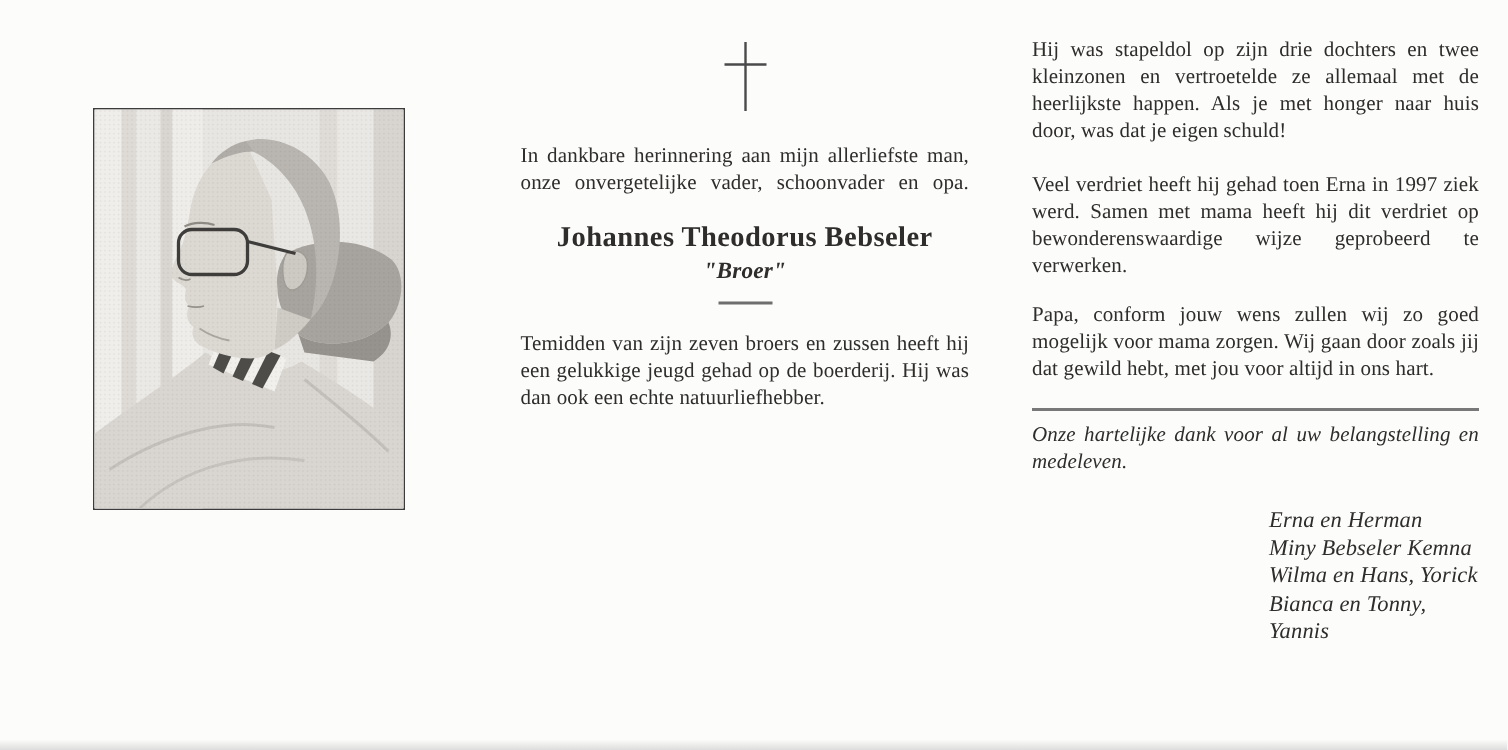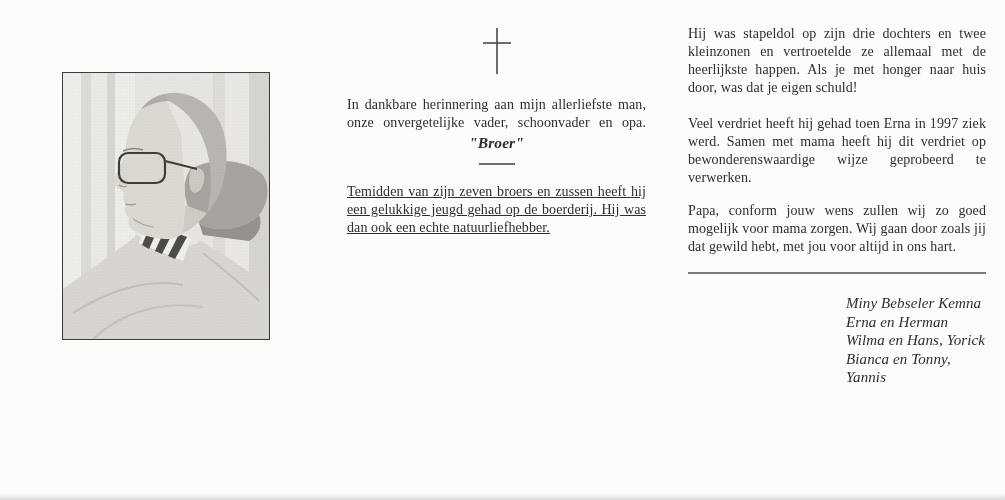--- a/index.html
+++ b/index.html
@@ -54,21 +54,21 @@
   .birth-death { margin-top: 14px !important; text-align-last: justify; }
   hr { border: none; margin: 0; }
   .divider-short {
     width: 36px; margin: 11px auto 0 auto;
     border-top: 2px solid #6e6e6e;
   }
   .divider-full {
     width: 100%; margin-top: 16px;
     border-top: 2px solid #787878;
   }
-  .p-mid-1 { margin-top: 18px !important; text-decoration: underline; }
+  .p-mid-1 { margin-top: 18px !important; }
   .p-mid-2 { margin-top: 16px !important; }
   .p-mid-3 { margin-top: 15px !important; }
   .p-r-1 { margin-top: 25px !important; }
   .p-r-2 { margin-top: 18px !important; }
   .p-r-3 { margin-top: 18px !important; }
   .p-r-4 { margin-top: 15px !important; }
   .thanks {
     margin-top: 8px !important;
     font-style: italic;
   }
@@ -135,32 +135,34 @@
       <rect width="206" height="266" fill="url(#halftone)"></rect>
     </svg>
   </figure>
 
   <section class="col col-middle">
     <svg class="cross" width="30" height="48" viewBox="0 0 30 48">
       <line x1="15" y1="1" x2="15" y2="47" stroke="#4a4a4a" stroke-width="1.6"></line>
       <line x1="1" y1="16" x2="29" y2="16" stroke="#4a4a4a" stroke-width="1.6"></line>
     </svg>
     <p class="intro">In dankbare herinnering aan mijn allerliefste man, onze onvergetelijke vader, schoonvader en opa.</p>
+    <h1 class="deceased-name">Johannes Theodorus Bebseler</h1>
     <div class="nickname">"Broer"</div>
     <hr class="divider-short">
     <p class="p-mid-1">Temidden van zijn zeven broers en zussen heeft hij een gelukkige jeugd gehad op de boerderij. Hij was dan ook een echte natuurliefhebber.</p>
   </section>
 
   <section class="col col-right">
     <p class="p-r-1">Hij was stapeldol op zijn drie dochters en twee kleinzonen en vertroetelde ze allemaal met de heerlijkste happen. Als je met honger naar huis door, was dat je eigen schuld!</p>
     <p class="p-r-2">Veel verdriet heeft hij gehad toen Erna in 1997 ziek werd. Samen met mama heeft hij dit verdriet op bewonderenswaardige wijze geprobeerd te verwerken.</p>
     <p class="p-r-4">Papa, conform jouw wens zullen wij zo goed mogelijk voor mama zorgen. Wij gaan door zoals jij dat gewild hebt, met jou voor altijd in ons hart.</p>
     <hr class="divider-full">
+    <p class="thanks">Onze hartelijke dank voor al uw belangstelling en medeleven.</p>
     <div class="signatures">
+      <div>Erna en Herman</div>
       <div>Miny Bebseler Kemna</div>
-      <div>Erna en Herman</div>
       <div>Wilma en Hans, Yorick</div>
       <div>Bianca en Tonny, Yannis</div>
     </div>
   </section>
 
   <div class="scan-edge"></div>
 </div>
 
 </body></html>

